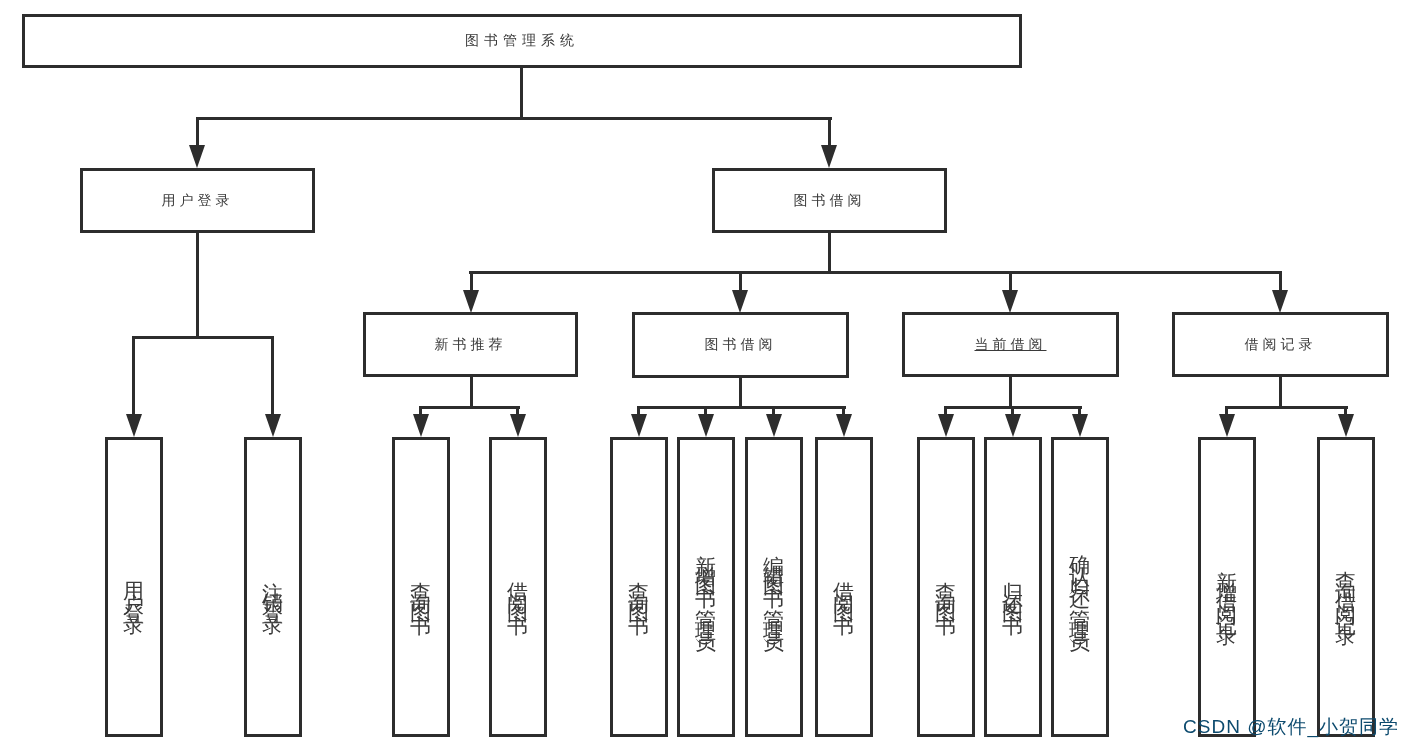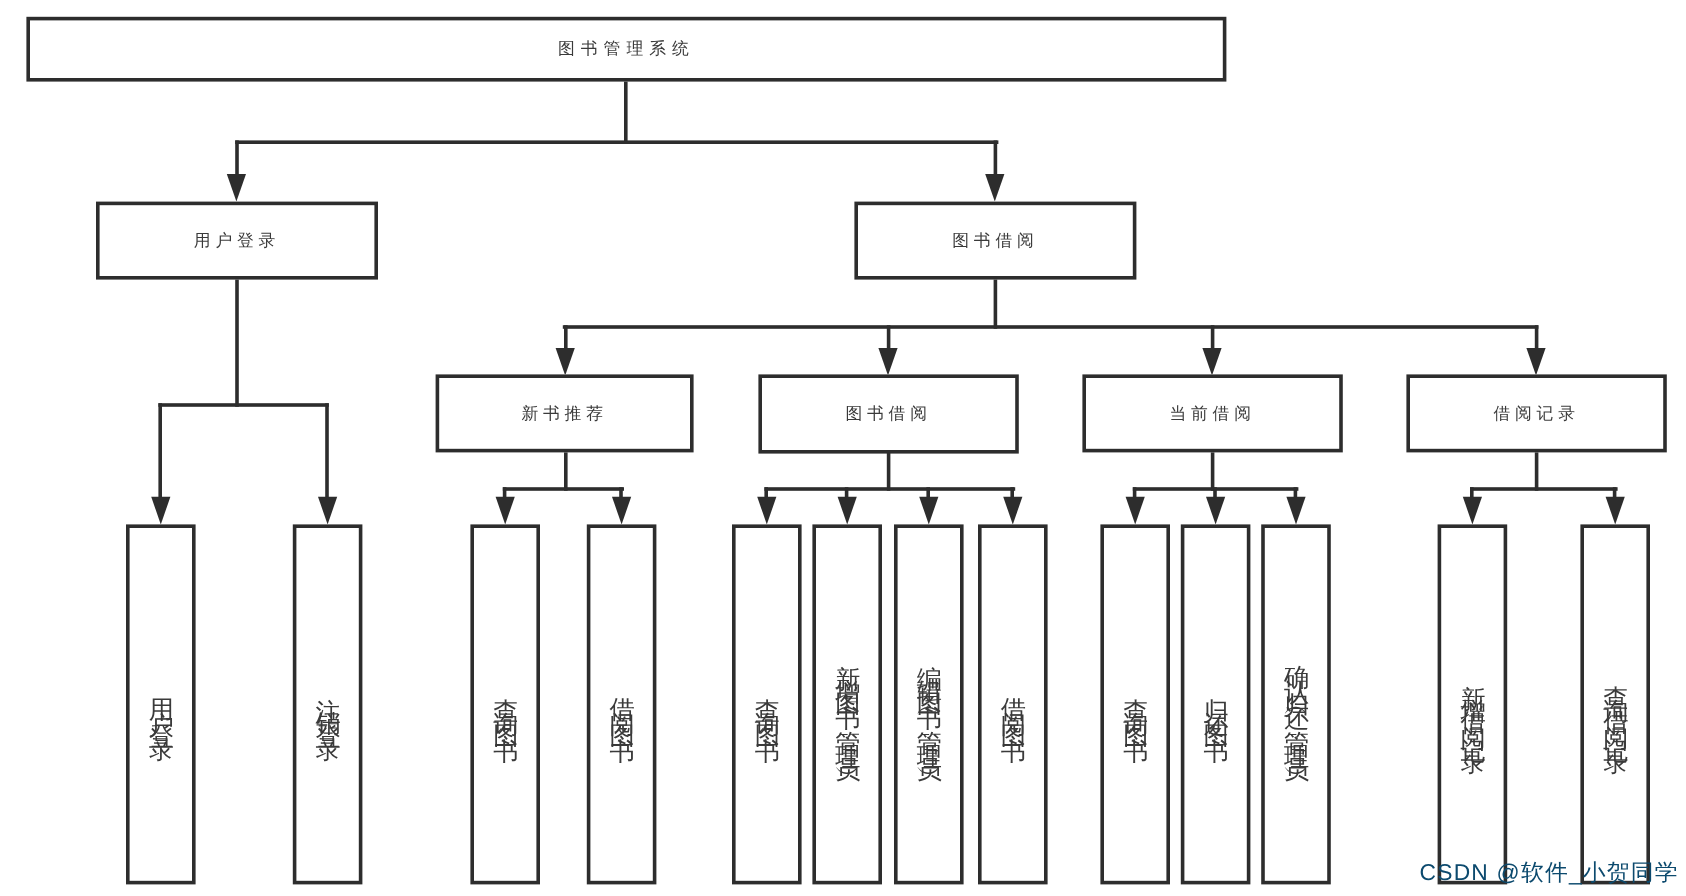--- a/index.html
+++ b/index.html
@@ -101,21 +101,21 @@
   <div class="arrow" style="left:732px; top:290px;"></div>
   <div class="arrow" style="left:1002px; top:290px;"></div>
   <div class="arrow" style="left:1272px; top:290px;"></div>
 
   <div class="node" style="left:363px; top:312px; width:215px; height:65px;">
     <span>新书推荐</span>
   </div>
   <div class="node" style="left:632px; top:312px; width:217px; height:66px;">
     <span>图书借阅</span>
   </div>
-  <div class="node" style="left:902px; top:312px; width:217px; height:65px;">
+  <div class="node" style="left:902px; top:312px; width:217px; height:65px;text-decoration:underline;">
     <span>当前借阅</span>
   </div>
   <div class="node" style="left:1172px; top:312px; width:217px; height:65px;">
     <span>借阅记录</span>
   </div>
 
   <div class="vline" style="left:470px; top:377px; width:3px; height:32px;"></div>
   <div class="hline" style="left:419px; top:406px; width:101px; height:3px;"></div>
   <div class="vline" style="left:419px; top:406px; width:3px; height:12px;"></div>
   <div class="vline" style="left:516px; top:406px; width:3px; height:12px;"></div>

